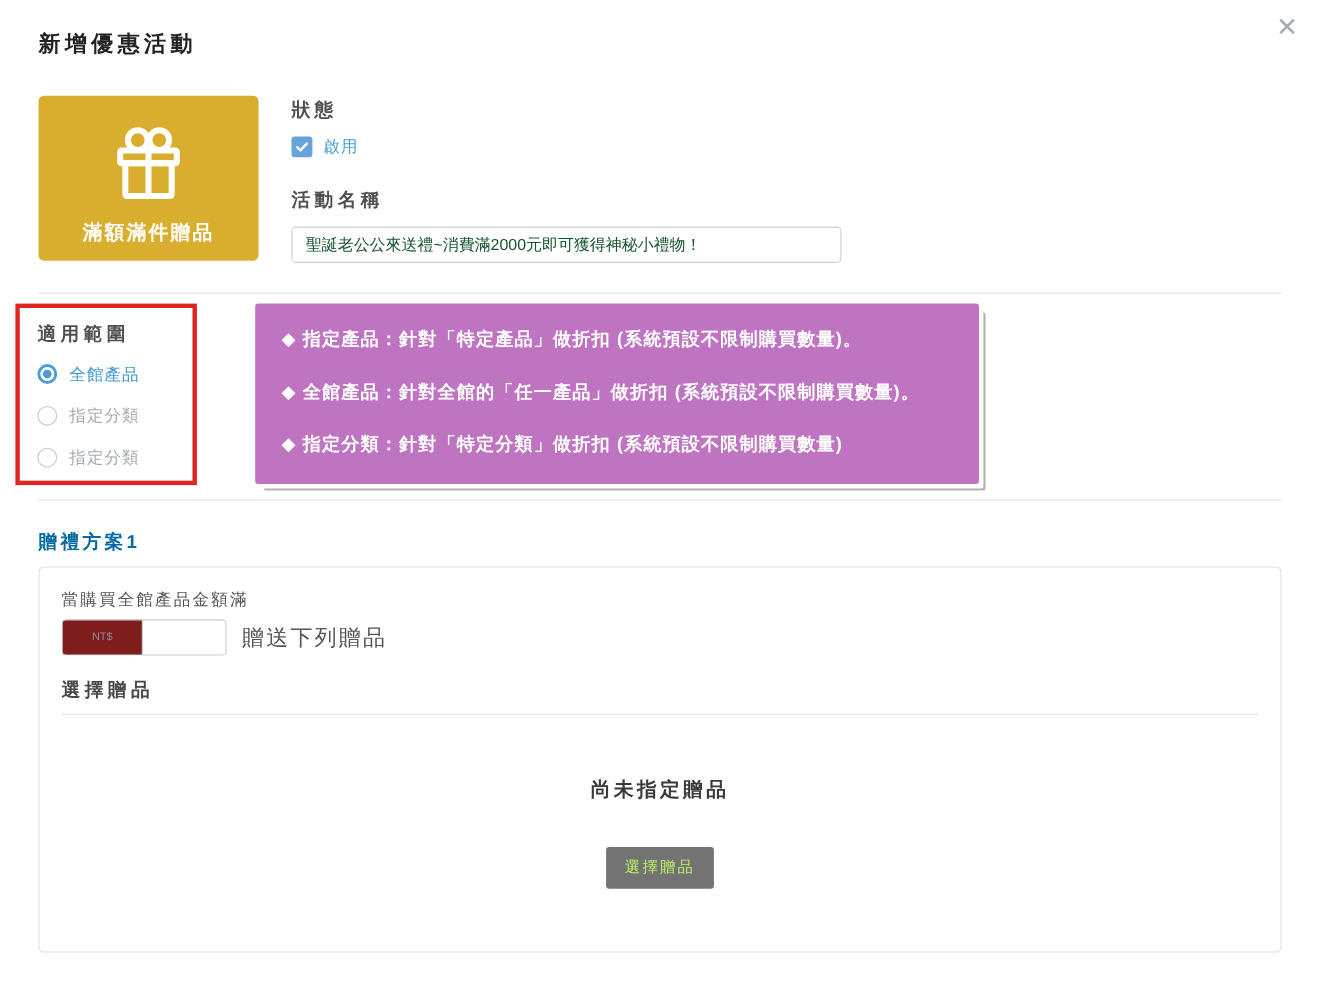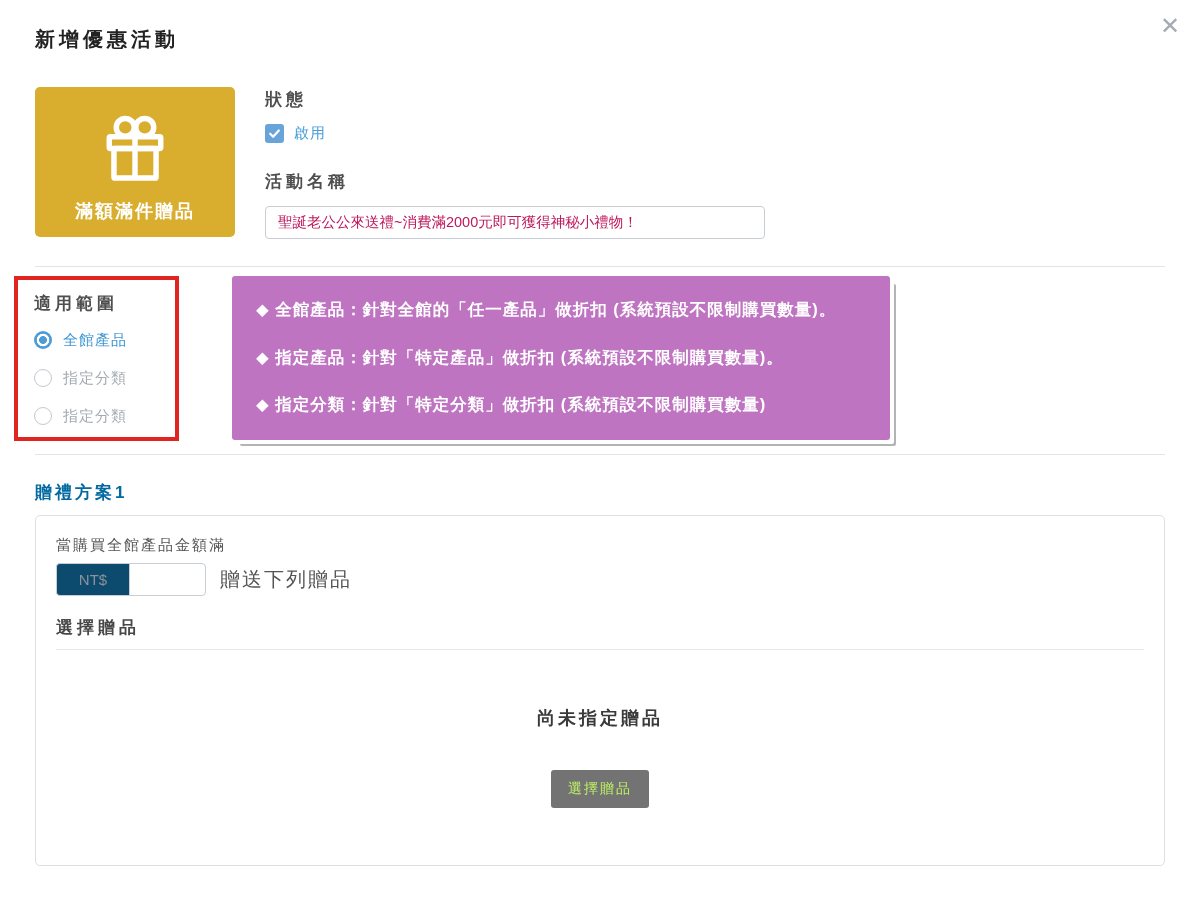--- a/index.html
+++ b/index.html
@@ -14,21 +14,21 @@
   .top-section { display:flex; gap:30px; margin-top:34px; }
   .promo-card { width:200px; height:150px; border-radius:5px; display:flex; flex-direction:column; align-items:center; flex-shrink:0; }
   .promo-card svg { margin-top:24px; }
   .promo-card-label { margin-top:10px; color:#fff; font-weight:700; font-size:18px; letter-spacing:2px; }
   .top-right { flex:1; padding-top:1px; }
   .field-label { font-size:17px; font-weight:600; color:#4f4f4f; letter-spacing:4px; }
   .status-row { margin-top:13px; display:flex; align-items:flex-end; gap:10px; }
   .checkbox { width:19px; height:19px; border-radius:3px; display:flex; align-items:center; justify-content:center; cursor:pointer; }
   .checkbox-label { font-size:15px; letter-spacing:1px; }
   .name-label { margin-top:27px; }
-  .name-input { display:block; margin-top:13px; width:500px; height:33px; border:1px solid #c9ced4; border-radius:4px; padding:0 12px; font-size:14.5px; color:#be185d; font-family:inherit; outline:none; }
+  .name-input { display:block; margin-top:13px; width:500px; height:33px; border:1px solid #c9ced4; border-radius:4px; padding:0 12px; font-size:14.5px; color:#14532d; font-family:inherit; outline:none; }
 
   .divider { height:1px; background:#e1e3e7; margin-top:27px; }
 
   
   .middle-section { display:flex; margin-top:9px; align-items:flex-start; }
   .scope-box { width:165px; margin-left:-21px; border:4px solid #e02420; padding:12px 8px 10px 16px; flex-shrink:0; }
   .radio-list { margin-top:14px; }
   .radio-item { display:flex; align-items:center; gap:11px; height:22px; margin-bottom:16px; cursor:pointer; }
   .radio-item:last-child { margin-bottom:0; }
   .radio-circle { width:18px; height:18px; border-radius:50%; border:1px solid #c3c9cf; background:#fff; flex-shrink:0; }
@@ -42,23 +42,23 @@
     box-shadow:5px 5px 0 -1px #ffffff, 7px 7px 0 -1px #b3b3b3; }
   .info-line { color:#fff; font-weight:700; font-size:16.5px; letter-spacing:1px; line-height:21px; }
 
   .divider-2 { height:1px; background:#e1e3e7; margin-top:13px; }
 
   
   .plan-title { margin-top:26px; font-size:17px; font-weight:600; color:#0369a1; letter-spacing:3px; }
   .plan-box { margin-top:11px; height:351px; border:1px solid #dcdfe3; border-radius:5px; padding:20px; }
   .condition-label { font-size:15px; color:#555; letter-spacing:2px; }
   .amount-row { margin-top:8px; display:flex; align-items:center; }
-  .currency-prefix { width:73px; height:33px; background:#0c4a6e; border:1px solid #c9ced4; border-right:none;
+  .currency-prefix { width:73px; height:33px; background:#7f1d1d; border:1px solid #c9ced4; border-right:none;
     border-radius:4px 0 0 4px; display:flex; align-items:center; justify-content:center;
-    color:#8b929a; font-size:15px; }
+    color:#8b929a; font-size:10px; }
   .amount-input { width:77px; height:33px; border:1px solid #c9ced4; border-radius:0 4px 4px 0; padding:0 8px;
     font-size:14px; font-family:inherit; outline:none; color:#444; }
   .condition-suffix { margin-left:14px; font-size:20px; color:#555; letter-spacing:2px; }
   .gifts-label { margin-top:20px; font-size:17px; font-weight:700; color:#474747; letter-spacing:4px; }
   .inner-divider { height:1px; background:#e5e7ea; margin-top:10px; }
   .empty-area { text-align:center; }
   .empty-text { display:inline-block; margin-top:56px; font-size:18px; font-weight:700; color:#3a3a3a; letter-spacing:3px; }
   .select-gift-btn { display:block; margin:40px auto 0; color:#bef264; border:none; border-radius:3px;
     padding:10px 17px; font-size:14px; letter-spacing:2px; font-family:inherit; cursor:pointer; }
 </style>
@@ -114,22 +114,22 @@
             <span class="radio-label">指定分類</span>
           </div>
           <div class="radio-item">
             <span class="radio-circle"></span>
             <span class="radio-label">指定分類</span>
           </div>
         </div>
       </div>
 
       <div class="info-box" style="background-color: rgb(190, 116, 193);">
+        <div class="info-line">◆ 指定產品：針對「特定產品」做折扣 (系統預設不限制購買數量)。</div>
         <div class="info-line">◆ 全館產品：針對全館的「任一產品」做折扣 (系統預設不限制購買數量)。</div>
-        <div class="info-line">◆ 指定產品：針對「特定產品」做折扣 (系統預設不限制購買數量)。</div>
         <div class="info-line">◆ 指定分類：針對「特定分類」做折扣 (系統預設不限制購買數量)</div>
       </div>
     </div>
 
     <div class="divider-2"></div>
 
     <div class="plan-title">贈禮方案1</div>
 
     <div class="plan-box">
       <div class="condition-label">當購買全館產品金額滿</div>

